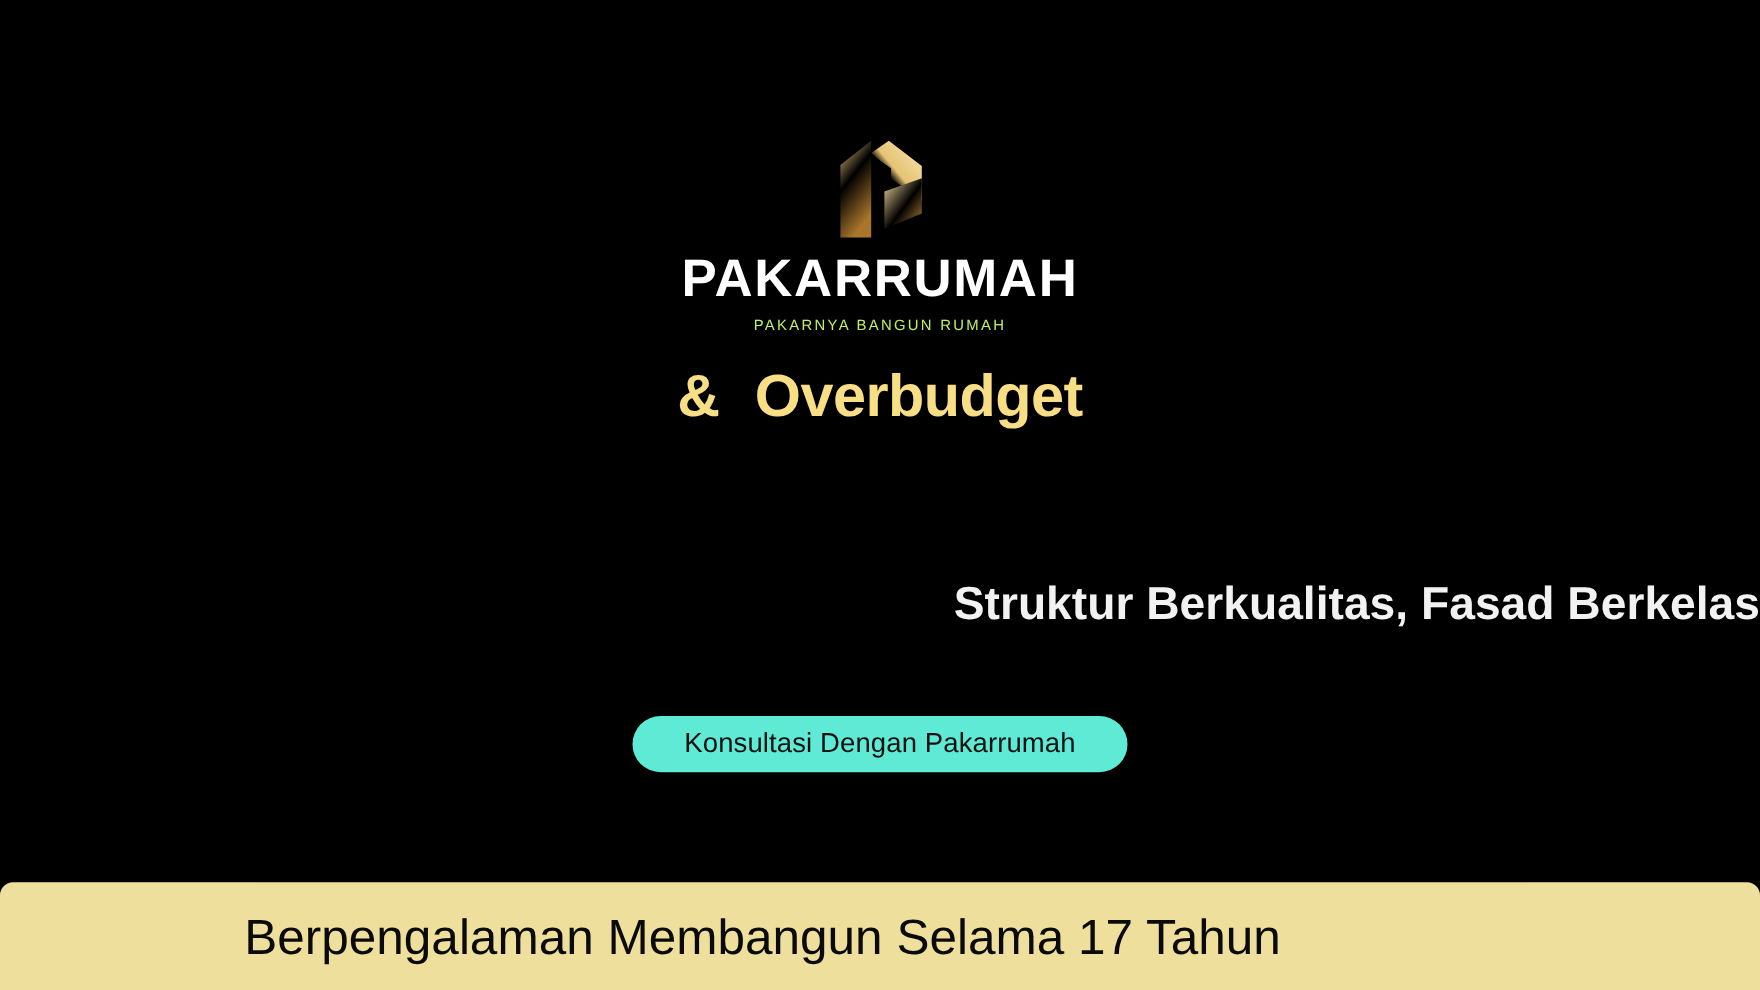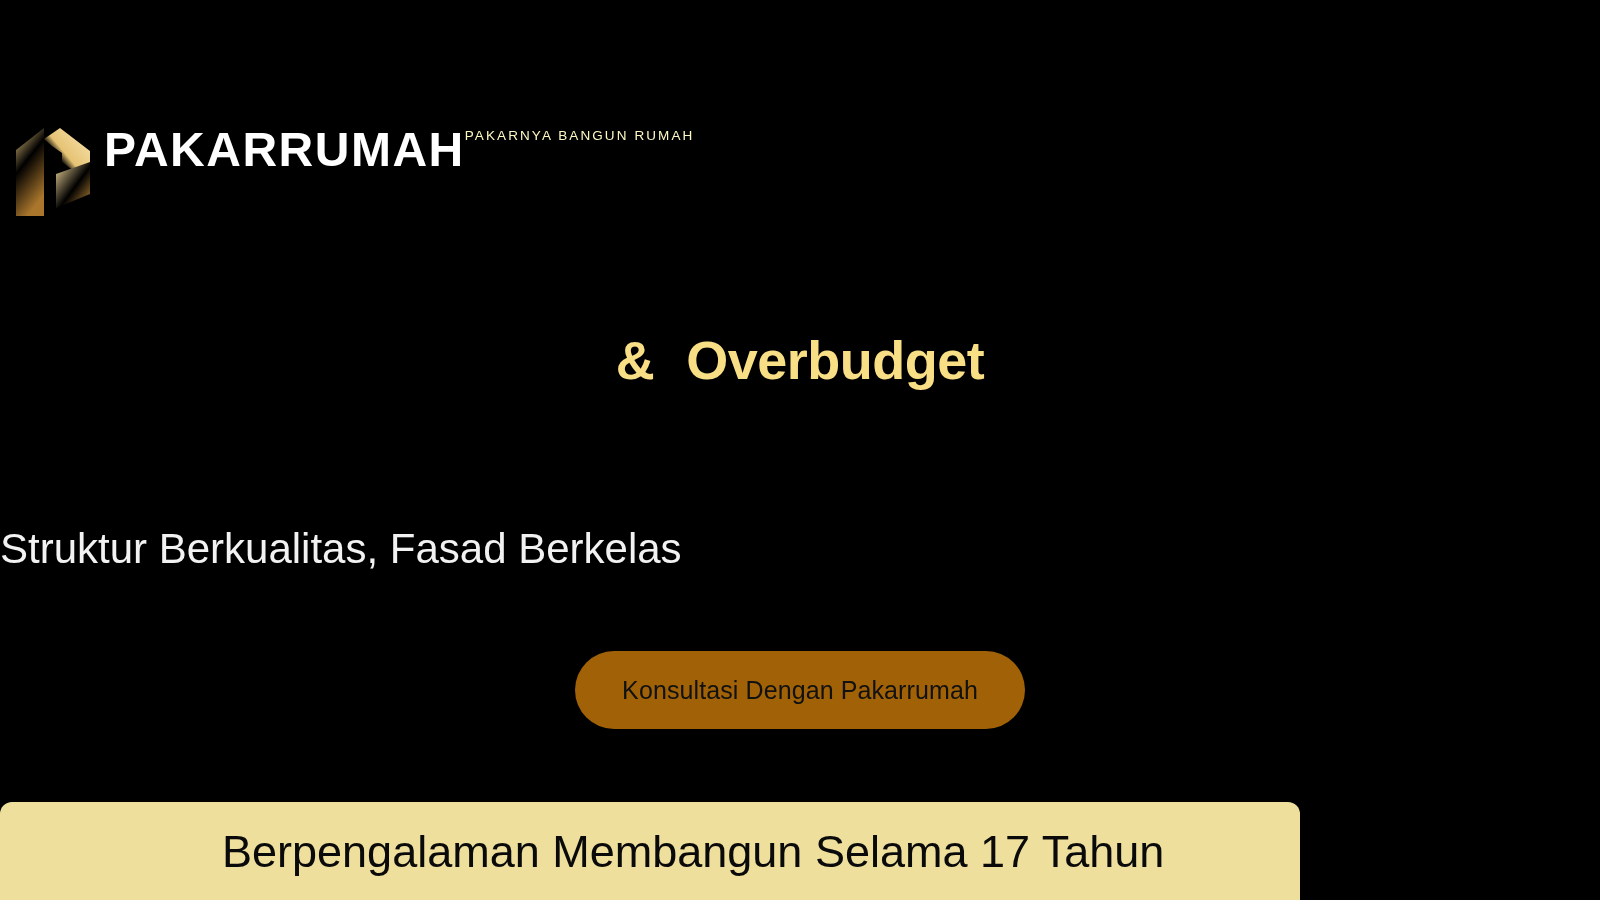--- a/index.html
+++ b/index.html
@@ -15,22 +15,22 @@
     width:1600px; height:900px;
     background:#000000;
   }
 
   
   #logo-block {
     position:absolute;
     left:0; right:0;
     top:118px;
     display:flex;
-    flex-direction:row;
-    align-items:flex-start;
+    flex-direction:column;
+    align-items:center;
   }
 
   #logo-mark {
     width:104px; height:104px;
     display:block;
   }
 
   #wordmark {
     margin-top:8px;
     font-size:48px;
@@ -39,21 +39,21 @@
     color:#ffffff;
     line-height:1;
     white-space:nowrap;
   }
 
   #logo-tagline {
     margin-top:11px;
     font-size:13.5px;
     font-weight:500;
     letter-spacing:2.1px;
-    color:#fef9c3;
+    color:#bef264;
     line-height:1;
     white-space:nowrap;
   }
 
   
   #headline-group {
     position:absolute;
     left:0; right:0;
     top:325px;
     text-align:center;
@@ -77,61 +77,61 @@
     letter-spacing:-0.5px;
     white-space:nowrap;
   }
 
   #headline-amp { margin-right:32px; }
 
   #subheadline {
     position:absolute;
     left:0; right:0;
     top:524px;
-    text-align:left;
+    text-align:right;
     font-size:42px;
-    font-weight:400;
+    font-weight:700;
     color:#f2f2f2;
     line-height:1.2;
     white-space:nowrap;
   }
 
   
   #cta-wrap {
     position:absolute;
     left:0; right:0;
     top:651px;
     display:flex;
     justify-content:center;
   }
 
   #cta-button {
     display:inline-flex;
     align-items:center;
     justify-content:center;
-    height:78px;
+    height:51px;
     padding:0 47px;
     border:none;
     border-radius:999px;
-    background:#a16207;
+    background:#5eead4;
     color:#111111;
     font-family:"Liberation Sans", sans-serif;
     font-size:25px;
     font-weight:400;
     letter-spacing:0.1px;
     cursor:pointer;
     white-space:nowrap;
   }
 
   
   #bottom-banner {
     position:absolute;
     left:0;
     top:802px;
-    width:1300px;
+    width:1600px;
     height:98px;
     background:#EFDF9C;
     border-top-left-radius:12px;
     border-top-right-radius:12px;
     display:flex;
     align-items:center;
   }
 
   #banner-text {
     margin-left:222px;

